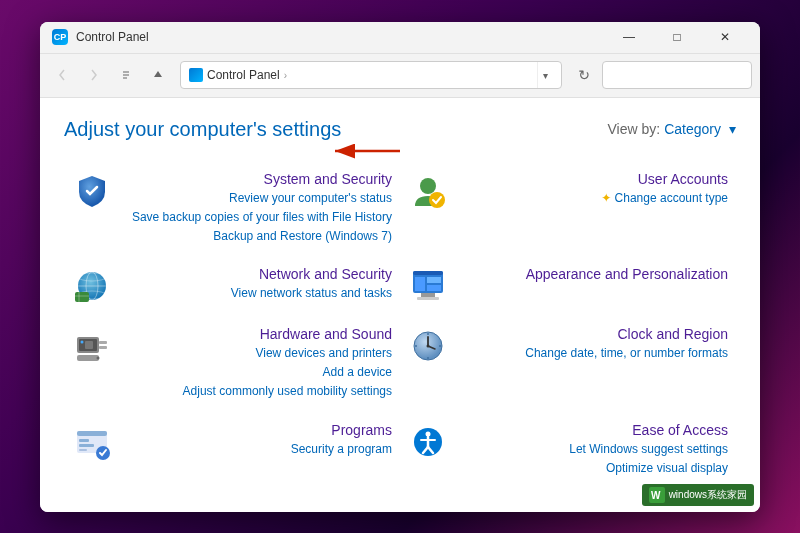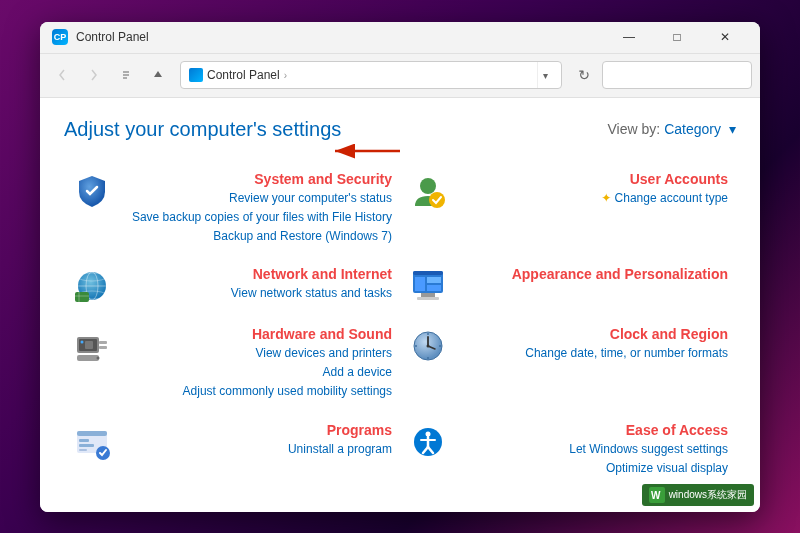--- a/index.html
+++ b/index.html
@@ -233,24 +233,24 @@
       flex-shrink: 0;
       display: flex;
       align-items: center;
       justify-content: center;
     }
 
     .category-content { flex: 1; }
 
     .category-title {
       font-size: 14px;
-      color: #ef4444;
+      color: #4c1d95;
       cursor: pointer;
       margin-bottom: 2px;
-      font-weight: 700;
+      font-weight: 400;
     }
 
     .category-link {
       font-size: 12px;
       color: #0067b8;
       cursor: pointer;
       display: block;
       line-height: 1.6;
     }
 
@@ -396,21 +396,21 @@
             <ellipse cx="19" cy="19" rx="6" ry="14" fill="none" stroke="rgba(255,255,255,0.4)" stroke-width="1"></ellipse>
             <line x1="5" y1="19" x2="33" y2="19" stroke="rgba(255,255,255,0.4)" stroke-width="1"></line>
             <ellipse cx="19" cy="10" rx="14" ry="4" fill="none" stroke="rgba(255,255,255,0.3)" stroke-width="1"></ellipse>
             <ellipse cx="19" cy="28" rx="14" ry="4" fill="none" stroke="rgba(255,255,255,0.3)" stroke-width="1"></ellipse>
             <rect x="2" y="25" width="14" height="10" rx="2" fill="#3a8a3a"></rect>
             <line x1="6" y1="25" x2="6" y2="35" stroke="rgba(255,255,255,0.3)" stroke-width="1"></line>
             <line x1="2" y1="29" x2="16" y2="29" stroke="rgba(255,255,255,0.3)" stroke-width="1"></line>
           </svg>
         </div>
         <div class="category-content">
-          <div class="category-title">Network and Internet</div>
+          <div class="category-title">Network and Security</div>
           <a class="category-link">View network status and tasks</a>
         </div>
       </div>
 
       <div class="category-item">
         <div class="category-icon">
           <svg width="38" height="38" viewBox="0 0 38 38">
             <rect x="4" y="4" width="30" height="22" rx="2" fill="#2a7ad4"></rect>
             <rect x="4" y="4" width="30" height="4" rx="2" fill="#1a5ab4"></rect>
             <rect x="6" y="10" width="10" height="14" fill="#4a9aff"></rect>
@@ -478,21 +478,21 @@
             <rect x="4" y="8" width="30" height="5" rx="2" fill="#8ab0d8"></rect>
             <rect x="6" y="16" width="10" height="3" rx="1" fill="#8ab0d8"></rect>
             <rect x="6" y="21" width="15" height="3" rx="1" fill="#8ab0d8"></rect>
             <rect x="6" y="26" width="8" height="2" rx="1" fill="#aac0e0"></rect>
             <circle cx="30" cy="30" r="7" fill="#3a7ad4"></circle>
             <path d="M27 30 L29 32 L33 27" stroke="white" stroke-width="2" fill="none" stroke-linecap="round"></path>
           </svg>
         </div>
         <div class="category-content">
           <div class="category-title">Programs</div>
-          <a class="category-link">Uninstall a program</a>
+          <a class="category-link">Security a program</a>
         </div>
       </div>
 
       <div class="category-item">
         <div class="category-icon">
           <svg width="38" height="38" viewBox="0 0 38 38">
             <circle cx="19" cy="19" r="14" fill="#0078d4"></circle>
             <circle cx="19" cy="11" r="2.5" fill="white"></circle>
             <line x1="19" y1="14" x2="19" y2="24" stroke="white" stroke-width="2.5" stroke-linecap="round"></line>
             <line x1="12" y1="17" x2="26" y2="17" stroke="white" stroke-width="2" stroke-linecap="round"></line>

